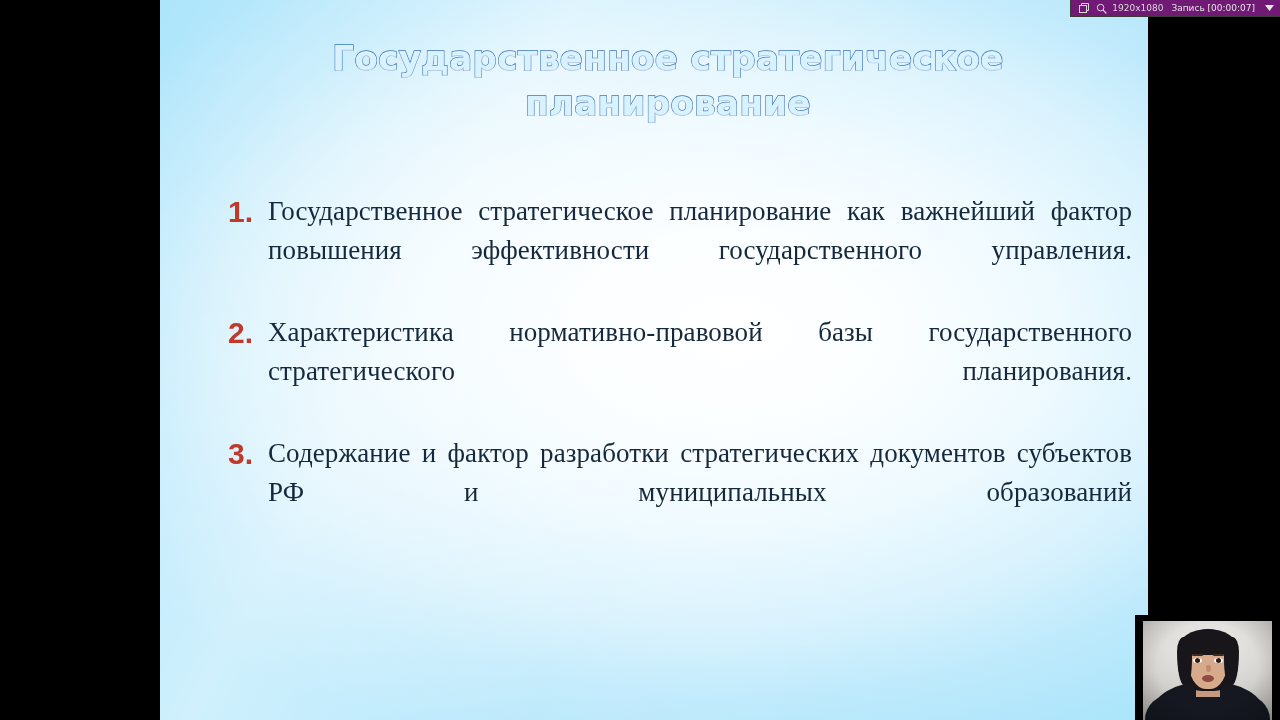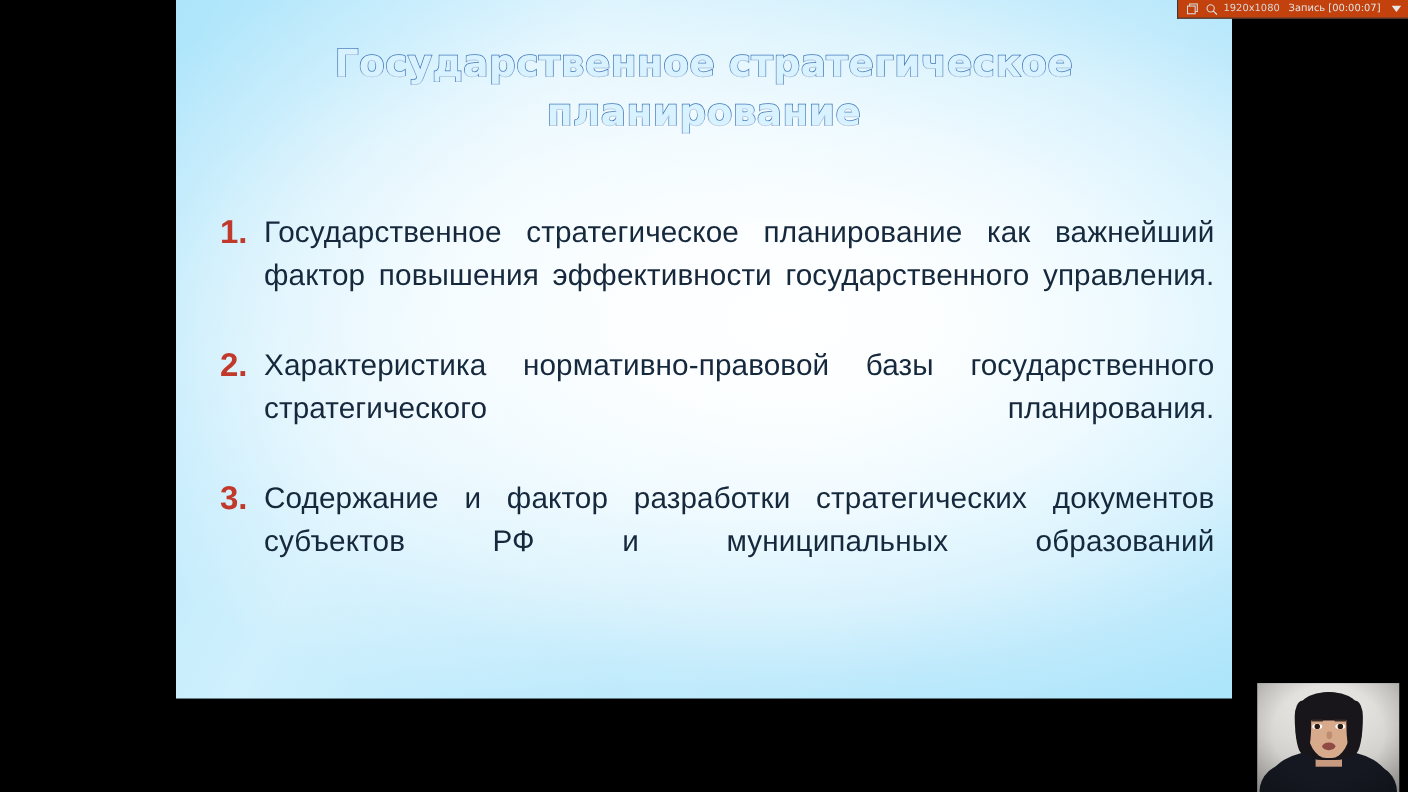--- a/index.html
+++ b/index.html
@@ -20,30 +20,31 @@
     background: #000000;
     overflow: hidden;
   }
 
   
   #slide {
     position: absolute;
     left: 160px;
     top: 0px;
     width: 960px;
-    height: 635px;
+    height: 720px;
     overflow: hidden;
     background:
       radial-gradient(ellipse 74% 62% at 58% 46%,
         #ffffff 0%,
         #fbfeff 22%,
         #eefaff 44%,
         #d8f2fd 66%,
         #bfeafc 82%,
         #ade5fb 100%);
+    padding-left: 28px;
   }
 
   
   #slide::after {
     content: "";
     position: absolute;
     inset: 0;
     pointer-events: none;
     background:
       linear-gradient(118deg,
@@ -102,21 +103,21 @@
     font-size: 30px;
     line-height: 39px;
     font-weight: 700;
     color: #c0392b;
     padding-left: 4px;
     box-sizing: border-box;
   }
 
   .item-text {
     flex: 1 1 auto;
-    font-family: Liberation Sans, sans-serif;
+    font-family: Liberation Serif, serif;
     font-size: 27px;
     line-height: 39px;
     color: #15283c;
     text-align: justify;
     text-justify: inter-word;
     letter-spacing: 0.1px;
   }
   .item-text::after {
     content: "";
     display: inline-block;
@@ -125,21 +126,21 @@
 
   
   #capture-toolbar {
     position: absolute;
     right: 0px;
     top: 0px;
     height: 17px;
     display: flex;
     align-items: center;
     gap: 0px;
-    background: #c2410c;
+    background: #701a75;
     border-left: 1px solid #3a3a3a;
     border-bottom: 1px solid #3a3a3a;
     padding: 0 4px 0 5px;
     box-sizing: border-box;
     z-index: 40;
     margin-left: 28px;
   }
 
   .tb-icon {
     display: inline-flex;

